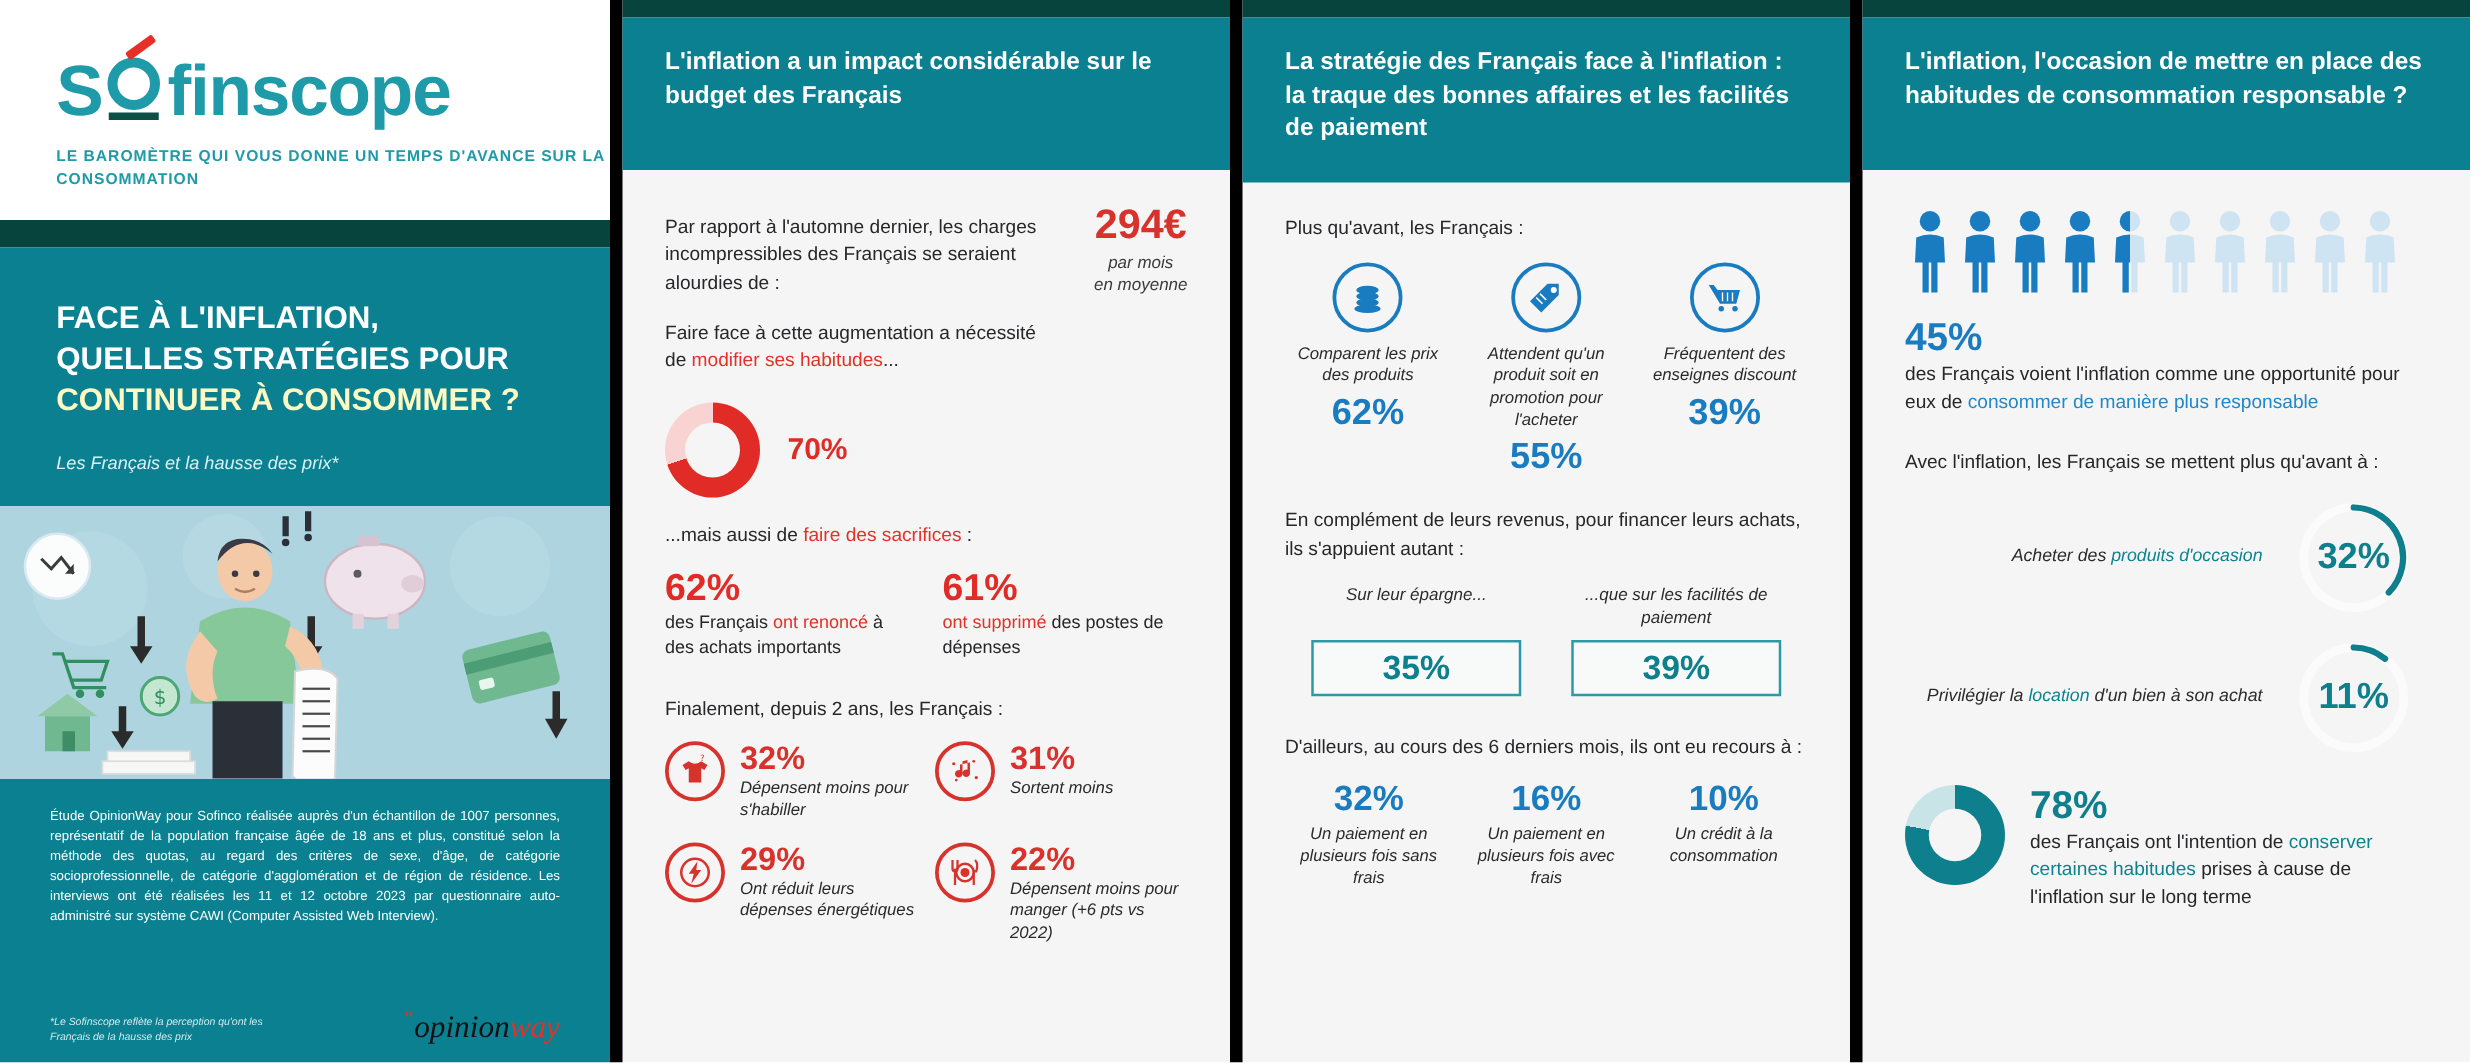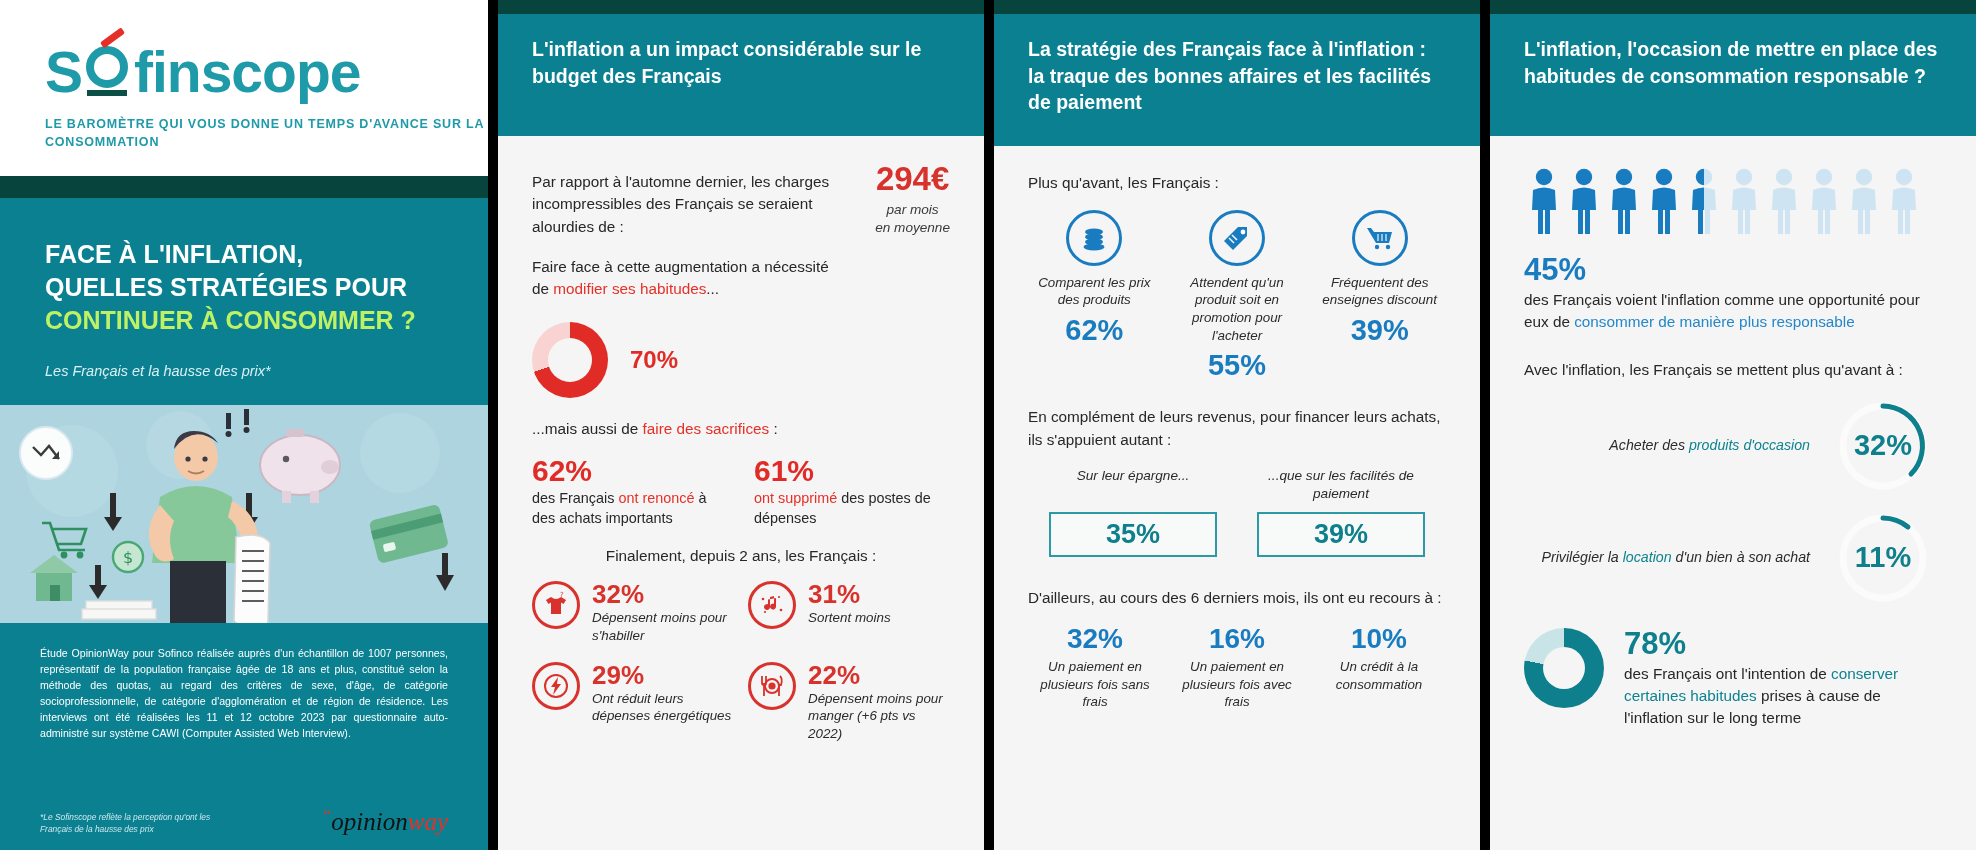--- a/index.html
+++ b/index.html
@@ -26,21 +26,21 @@
   .logo-word { font-size: 57px; font-weight: 700; color: #1e9aa8; letter-spacing: -1px; line-height: 1; }
   .logo-o-wrap { position: relative; display: inline-block; width: 52px; height: 52px; vertical-align: middle; }
   .logo-o-ring { position: absolute; left: 4px; top: 6px; width: 42px; height: 42px; border: 8px solid #1e9aa8; border-radius: 50%; }
   .logo-needle { position: absolute; left: 20px; top: 2px; width: 26px; height: 7px; background: #e63027; transform: rotate(-36deg); transform-origin: 0 50%; border-radius: 2px; }
   .logo-bar { position: absolute; left: 5px; top: 50px; width: 40px; height: 6px; background: #0b4f46; }
   .brand-tagline { margin-top: 14px; font-size: 12.5px; font-weight: 700; color: #1e9aa8; letter-spacing: 0.8px; line-height: 1.45; text-transform: uppercase; }
 
   .brand-band-dark { height: 22px; background: #07443d; }
   .brand-title-box { background: #0a8091; padding: 40px 45px 26px 45px; }
   .brand-title { font-size: 25px; font-weight: 700; line-height: 1.32; color: #ffffff; }
-  .brand-title .accent { color: #bef264; }
+  .brand-title .accent { color: #fef9c3; }
   .brand-sub { margin-top: 26px; font-size: 14.5px; font-style: italic; color: #d9f1f4; }
 
   .brand-illus { position: relative; height: 218px; background: #aed4e0; overflow: hidden; }
   .brand-footer { flex: 1; background: #0a8091; padding: 22px 40px 14px 40px; display: flex; flex-direction: column; }
   .brand-study { font-size: 10.6px; line-height: 1.52; color: #ffffff; text-align: justify; }
   .brand-foot-row { margin-top: auto; display: flex; align-items: flex-end; justify-content: space-between; }
   .brand-note { font-size: 8.4px; font-style: italic; color: #cfe9ec; line-height: 1.5; max-width: 200px; }
   .ow-logo { font-family: "Liberation Serif", serif; font-style: italic; font-size: 25px; color: #111; position: relative; }
   .ow-logo .ow-way { color: #e63027; }
   .ow-quote { color: #e63027; font-size: 17px; vertical-align: super; }
@@ -278,21 +278,21 @@
           </div>
         </div>
         <div>
           <div class="kpi-red">61%</div>
           <div class="kpi-cap">
             <span class="red">ont supprimé</span><span> des postes de dépenses</span>
           </div>
         </div>
       </div>
 
-      <div class="ptext" style="margin-top:16px;text-align:center;">Finalement, depuis 2 ans, les Français :</div>
+      <div class="ptext" style="margin-top:28px;">Finalement, depuis 2 ans, les Français :</div>
 
       <div class="icon-grid">
 
         <div class="icon-item">
           <div class="circ-icon">
             <svg width="28" height="28" viewBox="0 0 28 28">
                 <path d="M9 6 L4 9 l2.5 4 L9 11.5 V23 h10 V11.5 l2.5 1.5 L24 9 L19 6 q-5 4 -10 0z" fill="#d8322c"></path>
                 <text x="18" y="6" font-size="7" fill="#d8322c" font-family="DejaVu Sans">?</text>
               </svg>
           </div>

